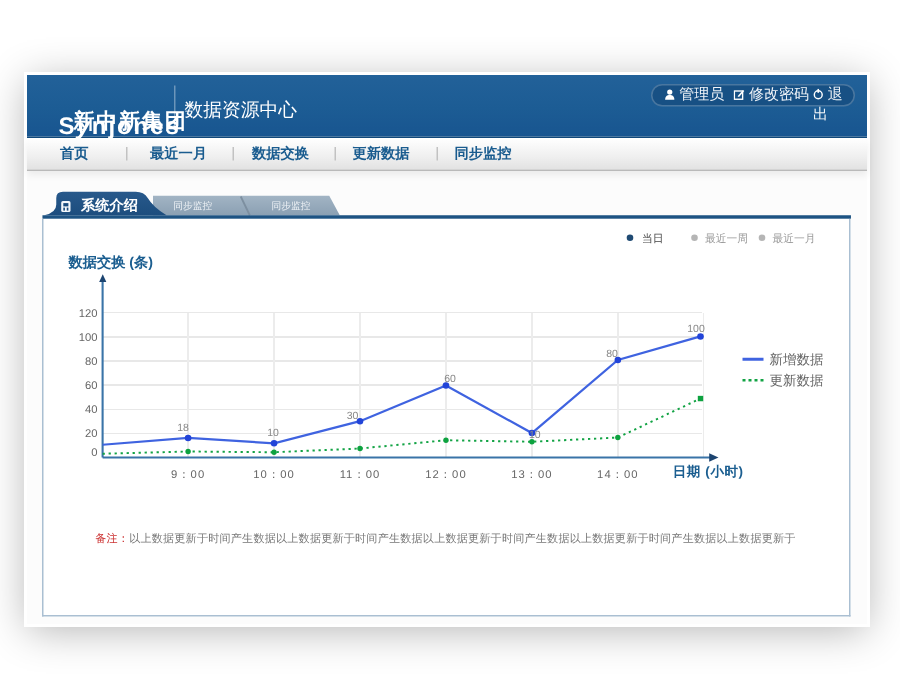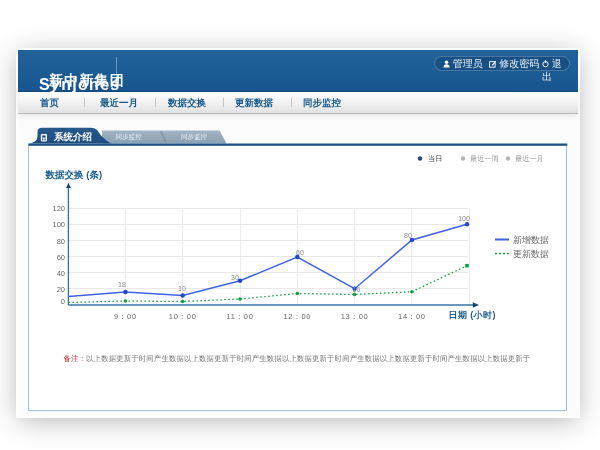--- a/index.html
+++ b/index.html
@@ -23,20 +23,21 @@
   .nitem{position:absolute;top:0;height:21px;line-height:21px;font-size:9.5px;font-weight:bold;color:#1a5c8f;text-align:left;}
   .nsep{position:absolute;top:6px;width:1px;height:9px;background:#c2c2c2;}
 </style>
 </head>
 <body>
 <div class="card">
   <div class="hdr">
     <div class="logo1">S<span style="font-style:italic;">y</span>njones</div>
     <div class="logo2">新中新集团</div>
     <div class="hdiv"></div>
+    <div class="htitle">数据资源中心</div>
     <div class="pill">
       <span class="pitem" style="left:8px;">
         <svg width="7" height="8" viewBox="0 0 8 9">
             <circle cx="4" cy="2.6" r="2" fill="#fff"></circle>
             <path d="M0.5,8.5 C0.5,5.8 2,4.9 4,4.9 C6,4.9 7.5,5.8 7.5,8.5 Z" fill="#fff"></path>
           </svg>
         管理员</span>
       <span class="pitem" style="left:54px;">
         <svg width="7.5" height="8" viewBox="0 0 9 9">
             <rect x="0.7" y="1.7" width="6.6" height="6.6" fill="none" stroke="#fff" stroke-width="1.1"></rect>

